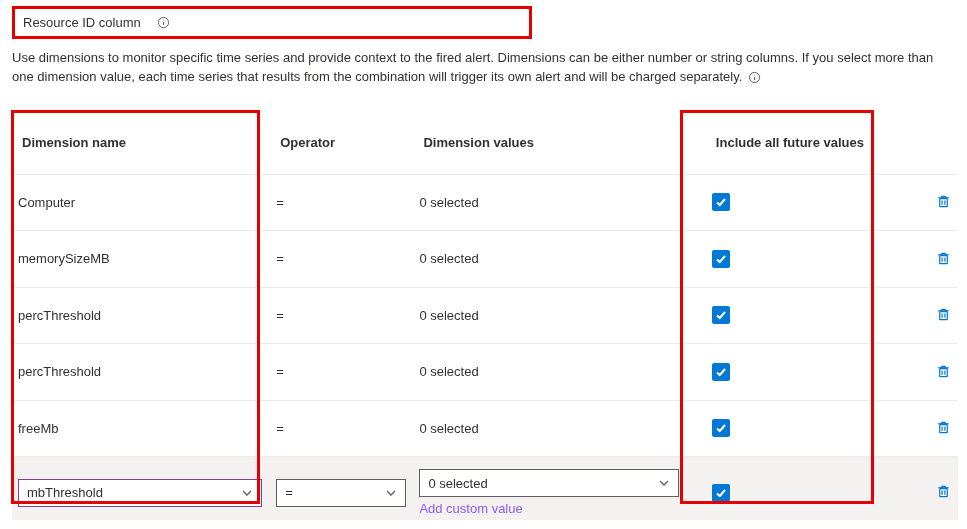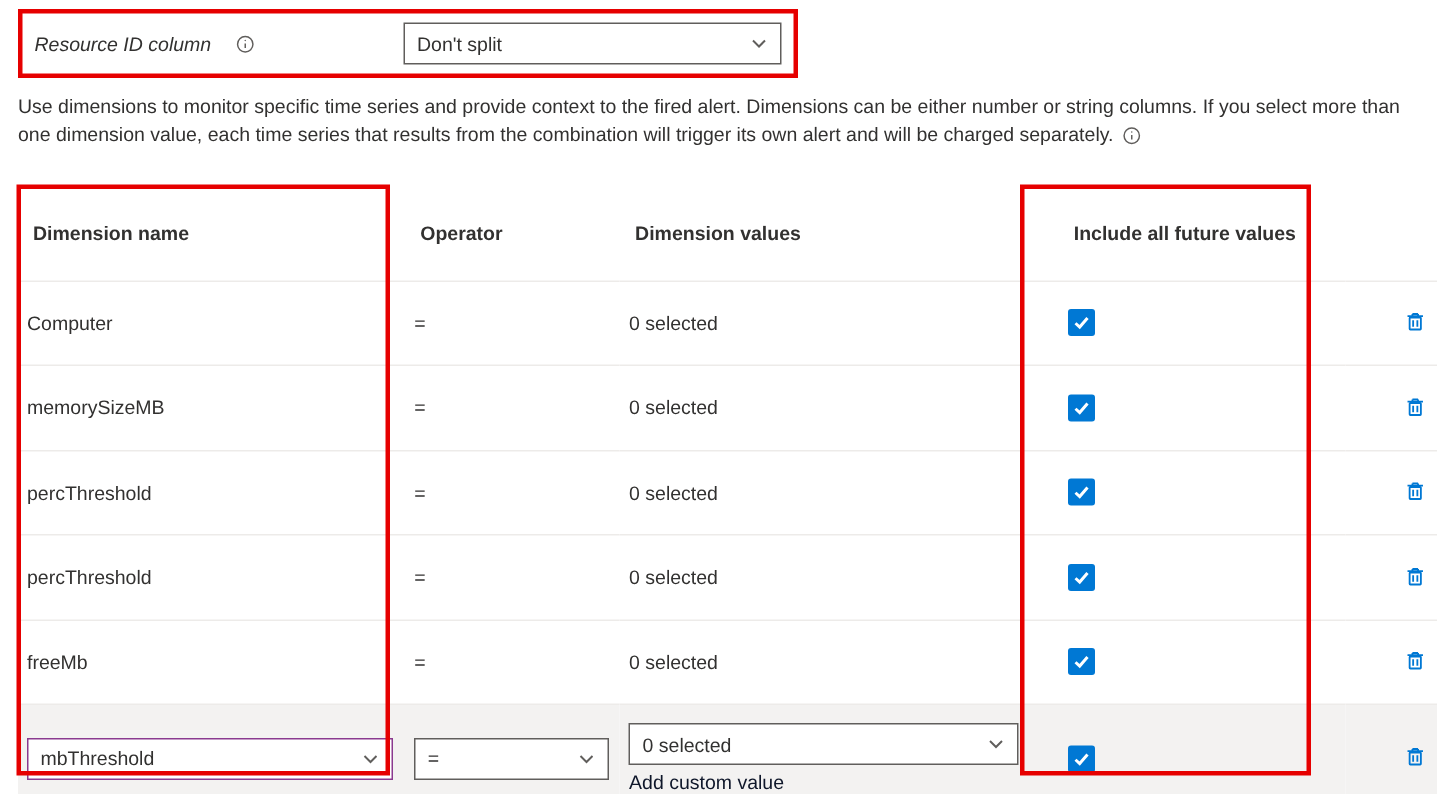--- a/index.html
+++ b/index.html
@@ -22,21 +22,21 @@
   .red-box { border: 3px solid #e60000; }
 
   
   .resid-row {
     display: flex;
     align-items: center;
     gap: 12px;
     padding: 6px 8px;
     width: 520px;
   }
-  .resid-label { display: flex; align-items: center; gap: 16px; font-style: italic; }
+  .resid-label { display: flex; gap: 16px; }
   .info-icon {
     display: inline-flex; align-items: center; justify-content: center;
     width: 14px; height: 14px; color: #605e5c;
   }
   .dd {
     display: flex; align-items: center; justify-content: space-between;
     border: 1px solid #605e5c; background: #fff;
     height: 28px; padding: 0 8px;
     font-size: 13px; color: #323130;
   }
@@ -103,21 +103,21 @@
     color: #0078d4;
     display: inline-flex; align-items: center; justify-content: center;
     width: 18px; height: 18px;
   }
 
   
   .dd-name { width: 244px; border-color: #8a3a8f; }
   .dd-op   { width: 130px; }
   .dd-val  { width: 260px; }
   .custom-link {
-    color: #0f172a;
+    color: #8b5cf6;
     font-size: 13px;
     padding-top: 4px;
   }
 
   
   .overlay { position: absolute; pointer-events: none; }
   .ov-name {
     left: -1px; top: -1px;
     width: 249px; height: 394px;
     border: 3px solid #e60000;
@@ -139,28 +139,20 @@
       <span>Resource ID column</span>
       <span class="info-icon">
         <svg width="13" height="13" viewBox="0 0 16 16" fill="none" stroke="currentColor" stroke-width="1.2">
           <circle cx="8" cy="8" r="6.3"></circle>
           <line x1="8" y1="7.3" x2="8" y2="11"></line>
           <circle cx="8" cy="5" r="0.6" fill="currentColor" stroke="none"></circle>
         </svg>
       </span>
     </div>
     <div style="flex:1"></div>
-    <div class="dd dd-wide1">
-      <span>Don't split</span>
-      <span class="chev">
-        <svg width="12" height="12" viewBox="0 0 12 12" fill="none" stroke="currentColor" stroke-width="1.3">
-            <polyline points="2,4 6,8 10,4"></polyline>
-          </svg>
-      </span>
-    </div>
   </div>
 
   <p class="help">
     <span>Use dimensions to monitor specific time series and provide context to the fired alert. Dimensions can be either number or string columns. If you select more than one dimension value, each time series that results from the combination will trigger its own alert and will be charged separately.</span>
     <span class="info-icon" style="vertical-align:middle; margin-left:2px;">
       <svg width="13" height="13" viewBox="0 0 16 16" fill="none" stroke="currentColor" stroke-width="1.2">
         <circle cx="8" cy="8" r="6.3"></circle>
         <line x1="8" y1="7.3" x2="8" y2="11"></line>
         <circle cx="8" cy="5" r="0.6" fill="currentColor" stroke="none"></circle>
       </svg>

